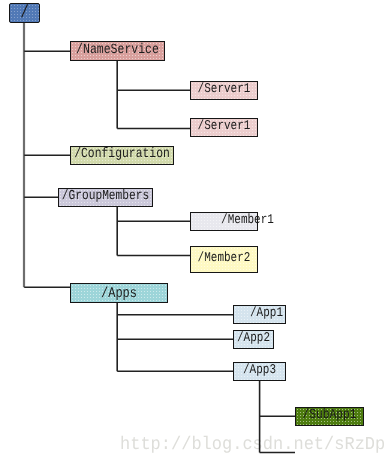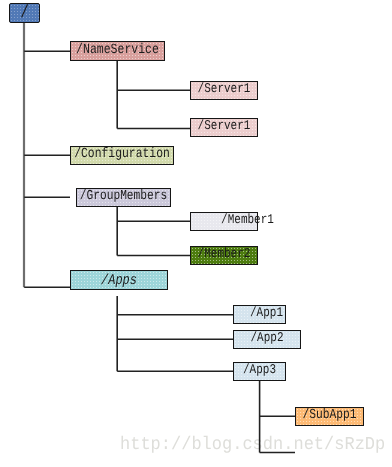--- a/index.html
+++ b/index.html
@@ -47,41 +47,41 @@
       </div>
       <div class="node" style="left: 190px; top: 81px; width: 68px; height: 19px; background: rgb(236, 205, 205);">
         <span class="label" style="font-size: 11px;">/Server1</span>
       </div>
       <div class="node" style="left: 190px; top: 118px; width: 68px; height: 19px; background: rgb(236, 205, 205);">
         <span class="label" style="font-size: 11px;">/Server1</span>
       </div>
       <div class="node" style="left: 70px; top: 146px; width: 104px; height: 19px; background: rgb(210, 218, 172); font-family: Liberation Mono, monospace;">
         <span class="label" style="font-size: 11.4px;">/Configuration</span>
       </div>
-      <div class="node" style="left: 76px; top: 188px; width: 95px; height: 19px; background: rgb(203, 200, 218);">
+      <div class="node" style="left: 58px; top: 188px; width: 95px; height: 19px; background: rgb(203, 200, 218);">
         <span class="label" style="font-size: 11.2px;">/GroupMembers</span>
       </div>
       <div class="node" style="left: 190px; top: 212px; width: 68px; height: 19px; background: rgb(232, 232, 238); padding-left: 47px;">
         <span class="label" style="font-size: 11px;">/Member1</span>
       </div>
-      <div class="node" style="left: 190px; top: 246px; width: 68px; height: 19px; background: #4d7c0f;">
+      <div class="node" style="left: 190px; top: 246px; width: 68px; height: 27px; background: #fef9c3;">
         <span class="label" style="font-size: 11px;">/Member2</span>
       </div>
-      <div class="node" style="left: 70px; top: 270px; width: 98px; height: 20px; background: rgb(157, 213, 217); font-style: italic;">
+      <div class="node" style="left: 70px; top: 283px; width: 98px; height: 20px; background: rgb(157, 213, 217);">
         <span class="label" style="font-size: 12px;">/Apps</span>
       </div>
       <div class="node" style="left: 233px; top: 305px; width: 53px; height: 19px; background: rgb(213, 228, 238); padding-left: 14px;">
         <span class="label" style="font-size: 11px;">/App1</span>
       </div>
-      <div class="node" style="left: 233px; top: 330px; width: 68px; height: 19px; background: rgb(213, 228, 238);">
+      <div class="node" style="left: 233px; top: 330px; width: 41px; height: 19px; background: rgb(213, 228, 238);">
         <span class="label" style="font-size: 11px;">/App2</span>
       </div>
       <div class="node" style="left: 233px; top: 362px; width: 53px; height: 19px; background: rgb(213, 228, 238); justify-content: center;">
         <span class="label" style="font-size: 11px;">/App3</span>
       </div>
-      <div class="node" style="left: 295px; top: 407px; width: 69px; height: 19px; background: #fdba74;">
+      <div class="node" style="left: 295px; top: 407px; width: 69px; height: 19px; background: #4d7c0f;">
         <span class="label" style="font-size: 11.3px;">/SubApp1</span>
       </div>
       <div class="node" style="left: 295px; top: 443px; width: 69px; height: 19px; background: rgb(209, 241, 241); margin-top: 27px;">
         <span class="label" style="font-size: 11.3px;">/SubApp2</span>
       </div>
     </div>
 </div>
 
 </body></html>

